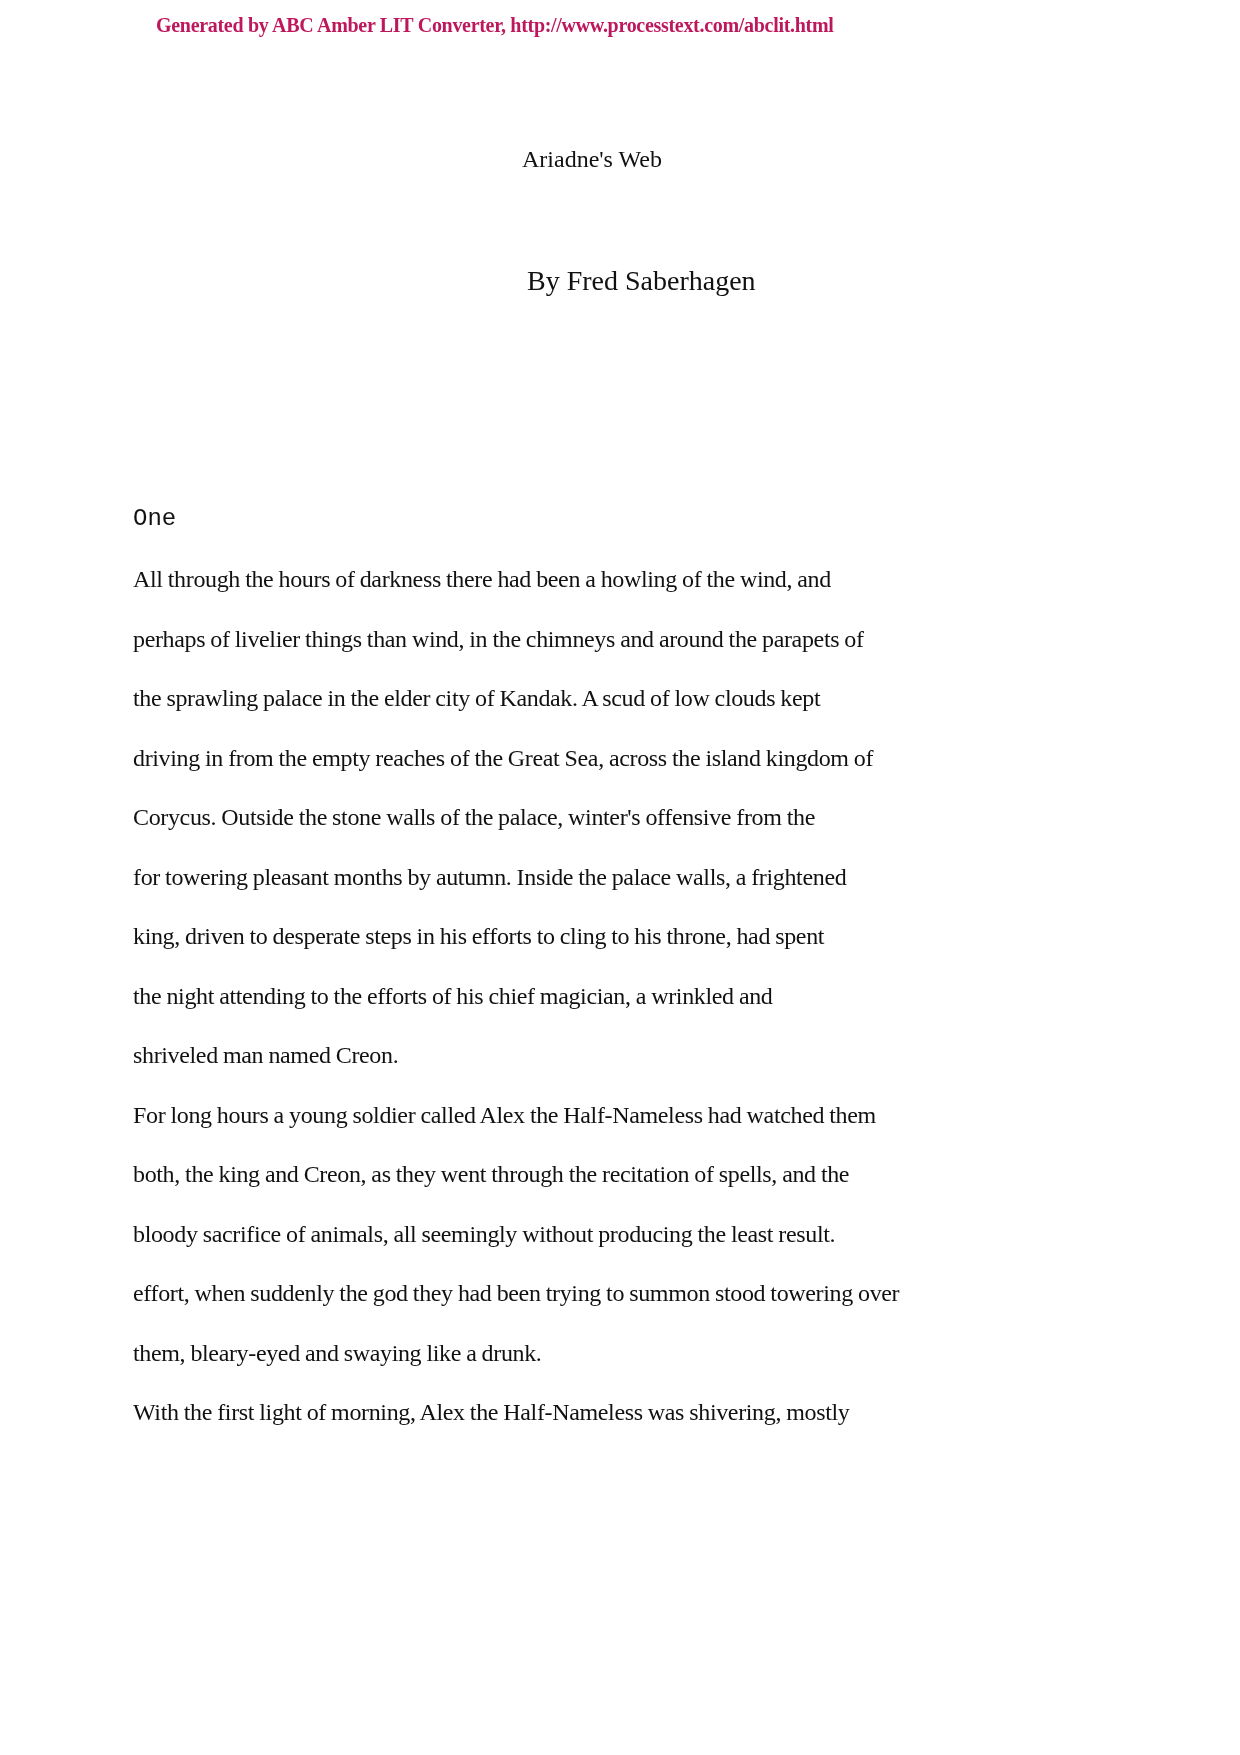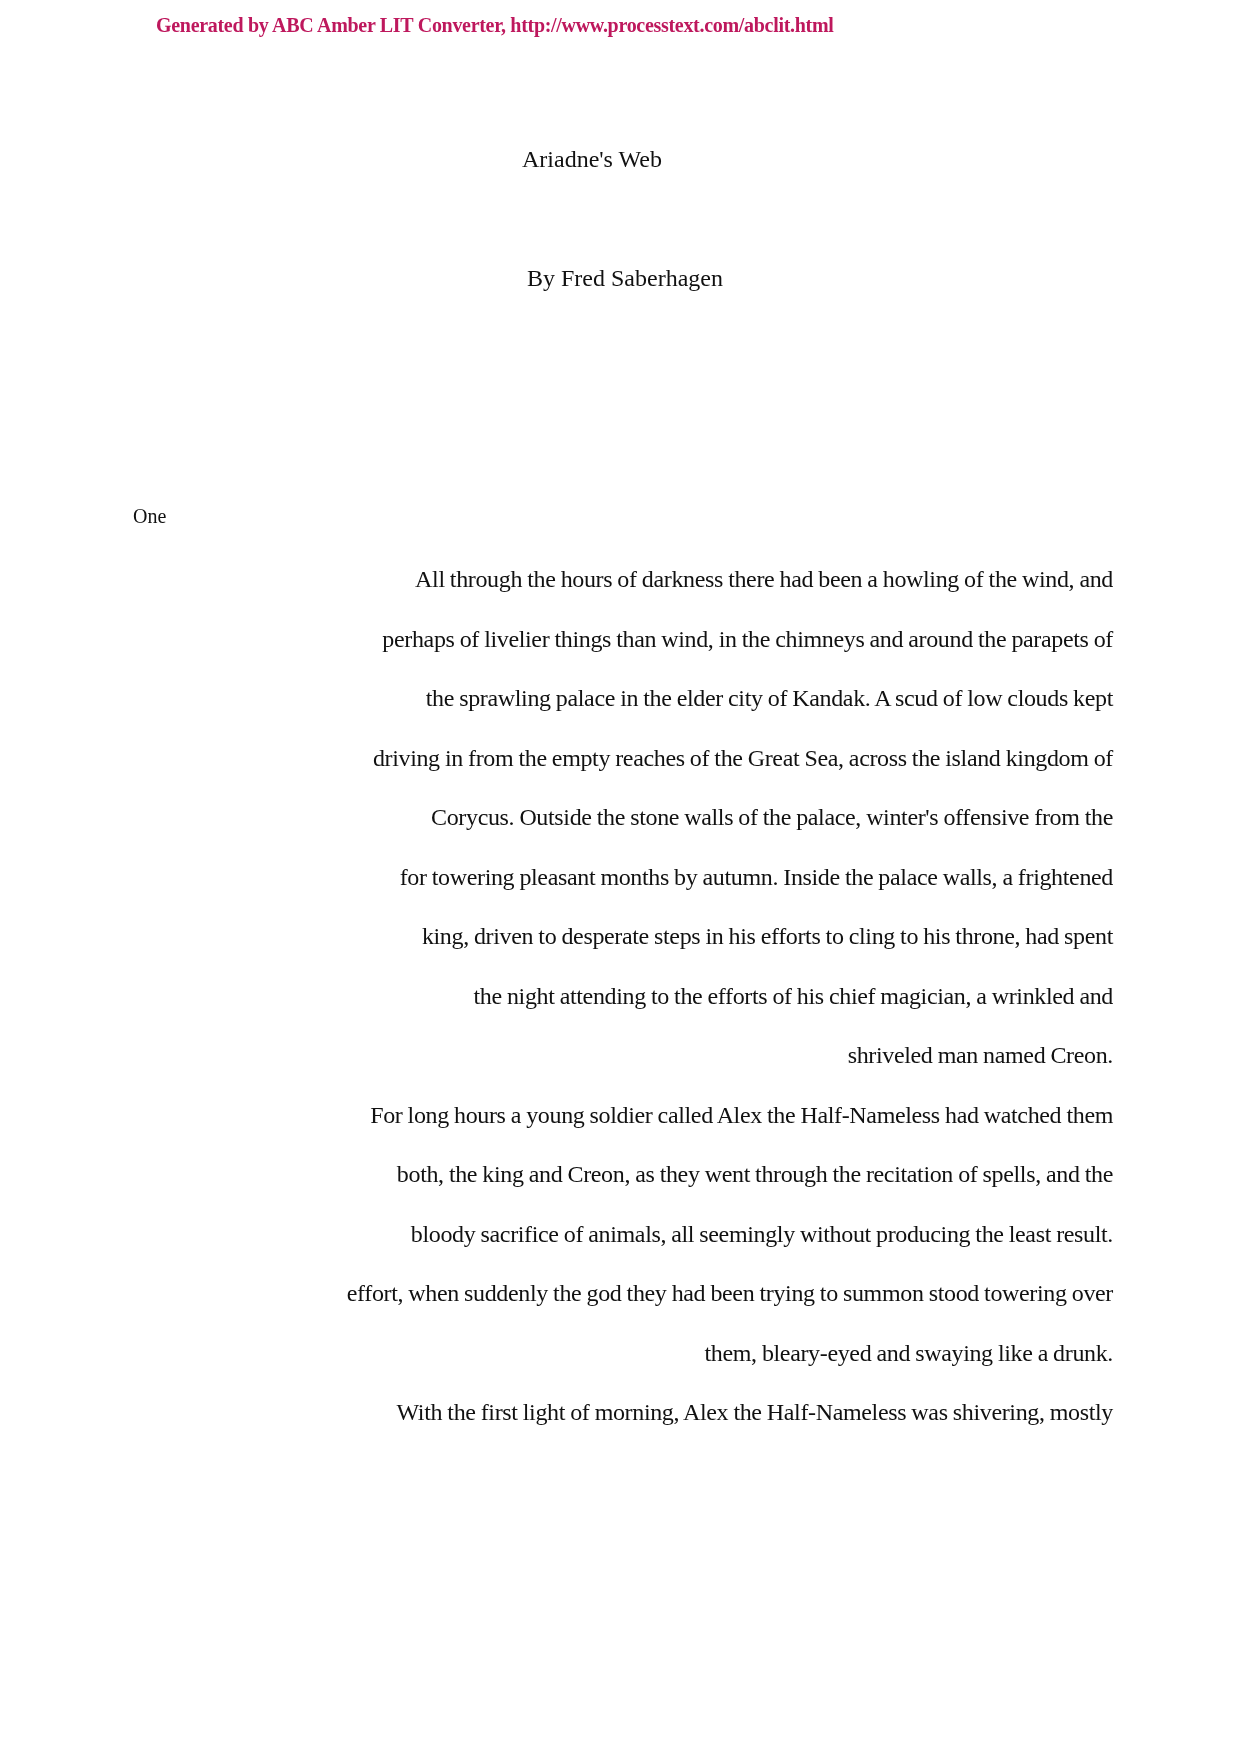--- a/index.html
+++ b/index.html
@@ -30,36 +30,36 @@
       position: absolute;
       left: 522px;
       top: 146px;
       font-size: 24px;
       white-space: nowrap;
     }
     .book-author-inner {
       position: absolute;
       left: 527px;
       top: 265px;
-      font-size: 24px;
+      font-size: 28px;
       white-space: nowrap;
     }
     .chapter-heading {
       position: absolute;
       left: 133px;
       top: 505px;
-      font-size: 20px;
+      font-size: 24px;
       white-space: nowrap;
+      font-family: Liberation Mono, monospace;
     }
     .body-text {
       position: absolute;
       left: 133px;
       top: 564px;
       width: 980px;
-      text-align: right;
     }
     .line {
       display: block;
       height: 59.5px;
       line-height: 30px;
       font-size: 24px;
       white-space: nowrap;
       letter-spacing: -0.35px;
       word-spacing: -0.5px;
     }

